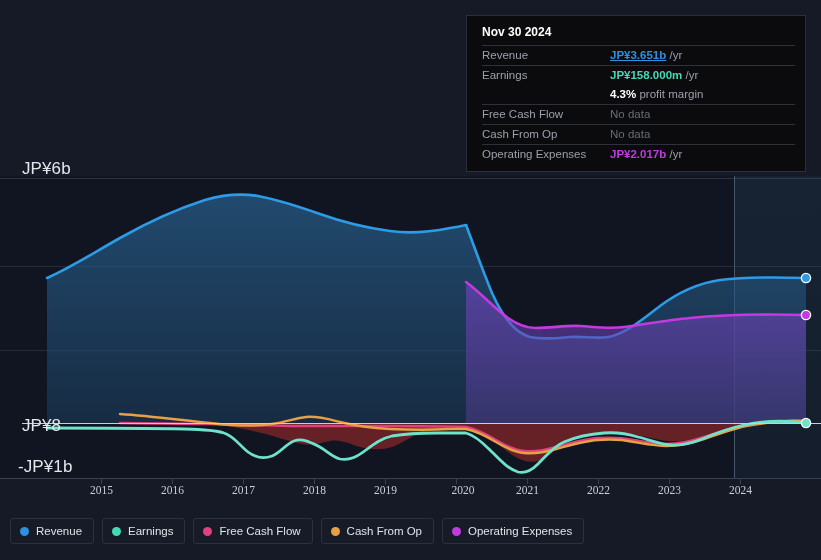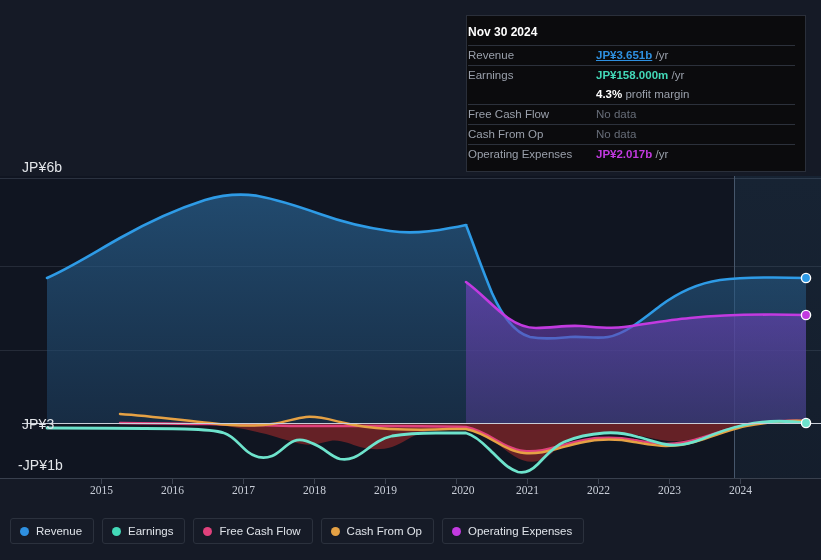--- a/index.html
+++ b/index.html
@@ -26,21 +26,21 @@
     position: absolute;
     left: 0; top: 0;
     width: 821px;
     height: 560px;
     display: block;
   }
 
   
   .y-label {
     position: absolute;
-    font-size: 14px;
+    font-size: 17px;
     color: #e3e6ea;
     letter-spacing: .1px;
     white-space: nowrap;
   }
   #y-label-top  { left: 22px; top: 159px; }
   #y-label-zero { left: 22px; top: 416px; }
   #y-label-neg  { left: 18px; top: 457px; }
 
   
   #x-axis {
@@ -61,21 +61,21 @@
 
   
   #tooltip {
     position: absolute;
     left: 466px;
     top: 15px;
     width: 340px;
     box-sizing: border-box;
     background: #0b0b0d;
     border: 1px solid #2a2f3a;
-    padding: 8px 10px 7px 1px;
+    padding: 8px 10px 7px 15px;
     font-size: 11.5px;
     z-index: 6;
   }
   #tooltip-date {
     color: #ffffff;
     font-weight: bold;
     font-size: 12px;
     padding: 1px 0 6px 0;
   }
   .tt-row {
@@ -251,21 +251,21 @@
     </g>
 
     <g>
       <circle cx="806" cy="278" r="4.6" fill="#2e9be6" stroke="#ffffff" stroke-width="1.4"></circle>
       <circle cx="806" cy="315" r="4.6" fill="#c23ae0" stroke="#ffffff" stroke-width="1.4"></circle>
       <circle cx="806" cy="423" r="4.6" fill="#6ee3cc" stroke="#ffffff" stroke-width="1.4"></circle>
     </g>
   </svg>
 
   <div class="y-label" id="y-label-top">JP¥6b</div>
-  <div class="y-label" id="y-label-zero">JP¥3</div>
+  <div class="y-label" id="y-label-zero">JP¥8</div>
   <div class="y-label" id="y-label-neg">-JP¥1b</div>
 
   <div id="x-axis">
       <div class="x-label" style="left: 101.5px;">2015</div>
       <div class="x-label" style="left: 172.5px;">2016</div>
       <div class="x-label" style="left: 243.5px;">2017</div>
       <div class="x-label" style="left: 314.5px;">2018</div>
       <div class="x-label" style="left: 385.5px;">2019</div>
       <div class="x-label" style="left: 463px; text-align: right;">2020</div>
       <div class="x-label" style="left: 527.5px;">2021</div>

